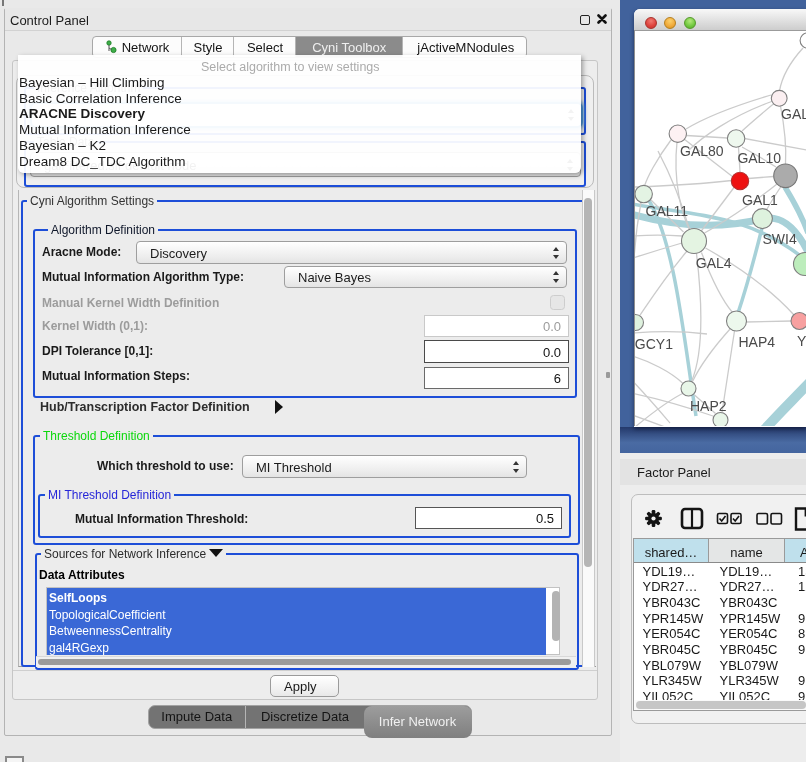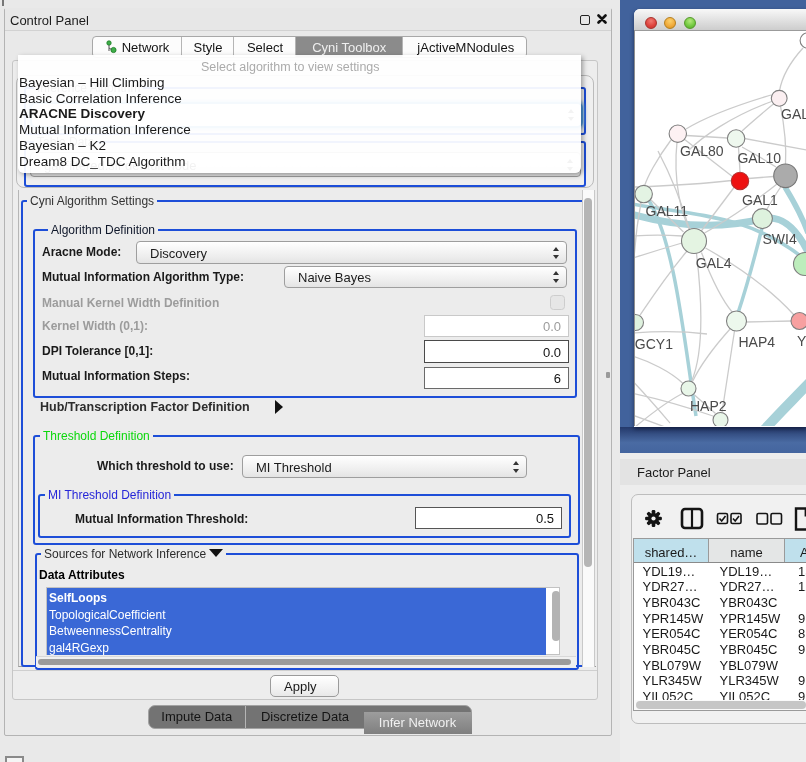--- a/index.html
+++ b/index.html
@@ -146,21 +146,21 @@
 <div class="ab" style="left:582px;top:190px;width:13px;height:477px;background:#fafafa;border-left:1px solid #c9c9c9;border-right:1px solid #c9c9c9;box-sizing:border-box;"></div>
 <div class="ab" style="left:584px;top:198px;width:8px;height:369px;background:#b5b5b5;border-radius:4px;"></div>
 
 <div class="ab" style="left:13px;top:670px;width:584px;height:1px;background:#cfcfcf;"></div>
 <div class="ab" style="left:270px;top:675px;width:67px;height:20px;border:1px solid #9b9b9b;border-radius:5px;background:linear-gradient(#ffffff,#f2f2f2 60%,#e8e8e8);"></div>
 <div class="lbl" style="left:284px;top:679px;font-size:13px;">Apply</div>
 
 <div id="bottabs" class="ab" style="left:148px;top:704.5px;width:324px;height:24px;border:1px solid #a2a2a2;border-radius:7px;background:#737373;box-sizing:border-box;">
     <div style="position:absolute;left:0px;top:0;width:95.5px;height:22px;display:flex;align-items:center;justify-content:center;font-size:13px;color:#141414;">Impute Data</div>
     <div style="position:absolute;left:95.5px;top:0;width:119px;height:22px;border-left:1px solid #b5b5b5;display:flex;align-items:center;justify-content:center;font-size:13px;color:#141414;">Discretize Data</div>
-    <div style="position:absolute;left:214.5px;top:6px;width:108px;height:22px;background:linear-gradient(#9d9d9d,#7f7f7f);border-radius:0;display:flex;align-items:center;justify-content:center;font-size:13px;color:#f0f0f0;">Infer Network</div>
+    <div style="position:absolute;left:214.5px;top:0;width:108px;height:32px;background:linear-gradient(#9d9d9d,#7f7f7f);border-radius:8px;display:flex;align-items:center;justify-content:center;font-size:13px;color:#f0f0f0;">Infer Network</div>
   </div>
 
 <div class="ab" style="left:5px;top:756px;width:19px;height:14px;border:2px solid #8a8a8a;background:#f5f5f5;box-sizing:border-box;"></div>
 
 <div class="ab" style="left:18px;top:54.5px;width:563px;height:118px;background:rgba(255,255,255,0.94);border-radius:0 0 6px 6px;box-shadow:2px 2px 5px rgba(0,0,0,0.35);"></div>
 <div class="lbl" style="left:201px;top:59.5px;font-size:12.5px;color:#ababab;">Select algorithm to view settings</div>
 <div class="lbl" style="left:19px;top:75px;font-size:13.5px;">Bayesian – Hill Climbing</div>
 <div class="lbl" style="left:19px;top:90.7px;font-size:13.5px;">Basic Correlation Inference</div>
 <div class="lbl" style="left:19px;top:106.4px;font-size:13.5px;font-weight:bold;">ARACNE Discovery</div>
 <div class="lbl" style="left:19px;top:122.1px;font-size:13.5px;">Mutual Information Inference</div>

